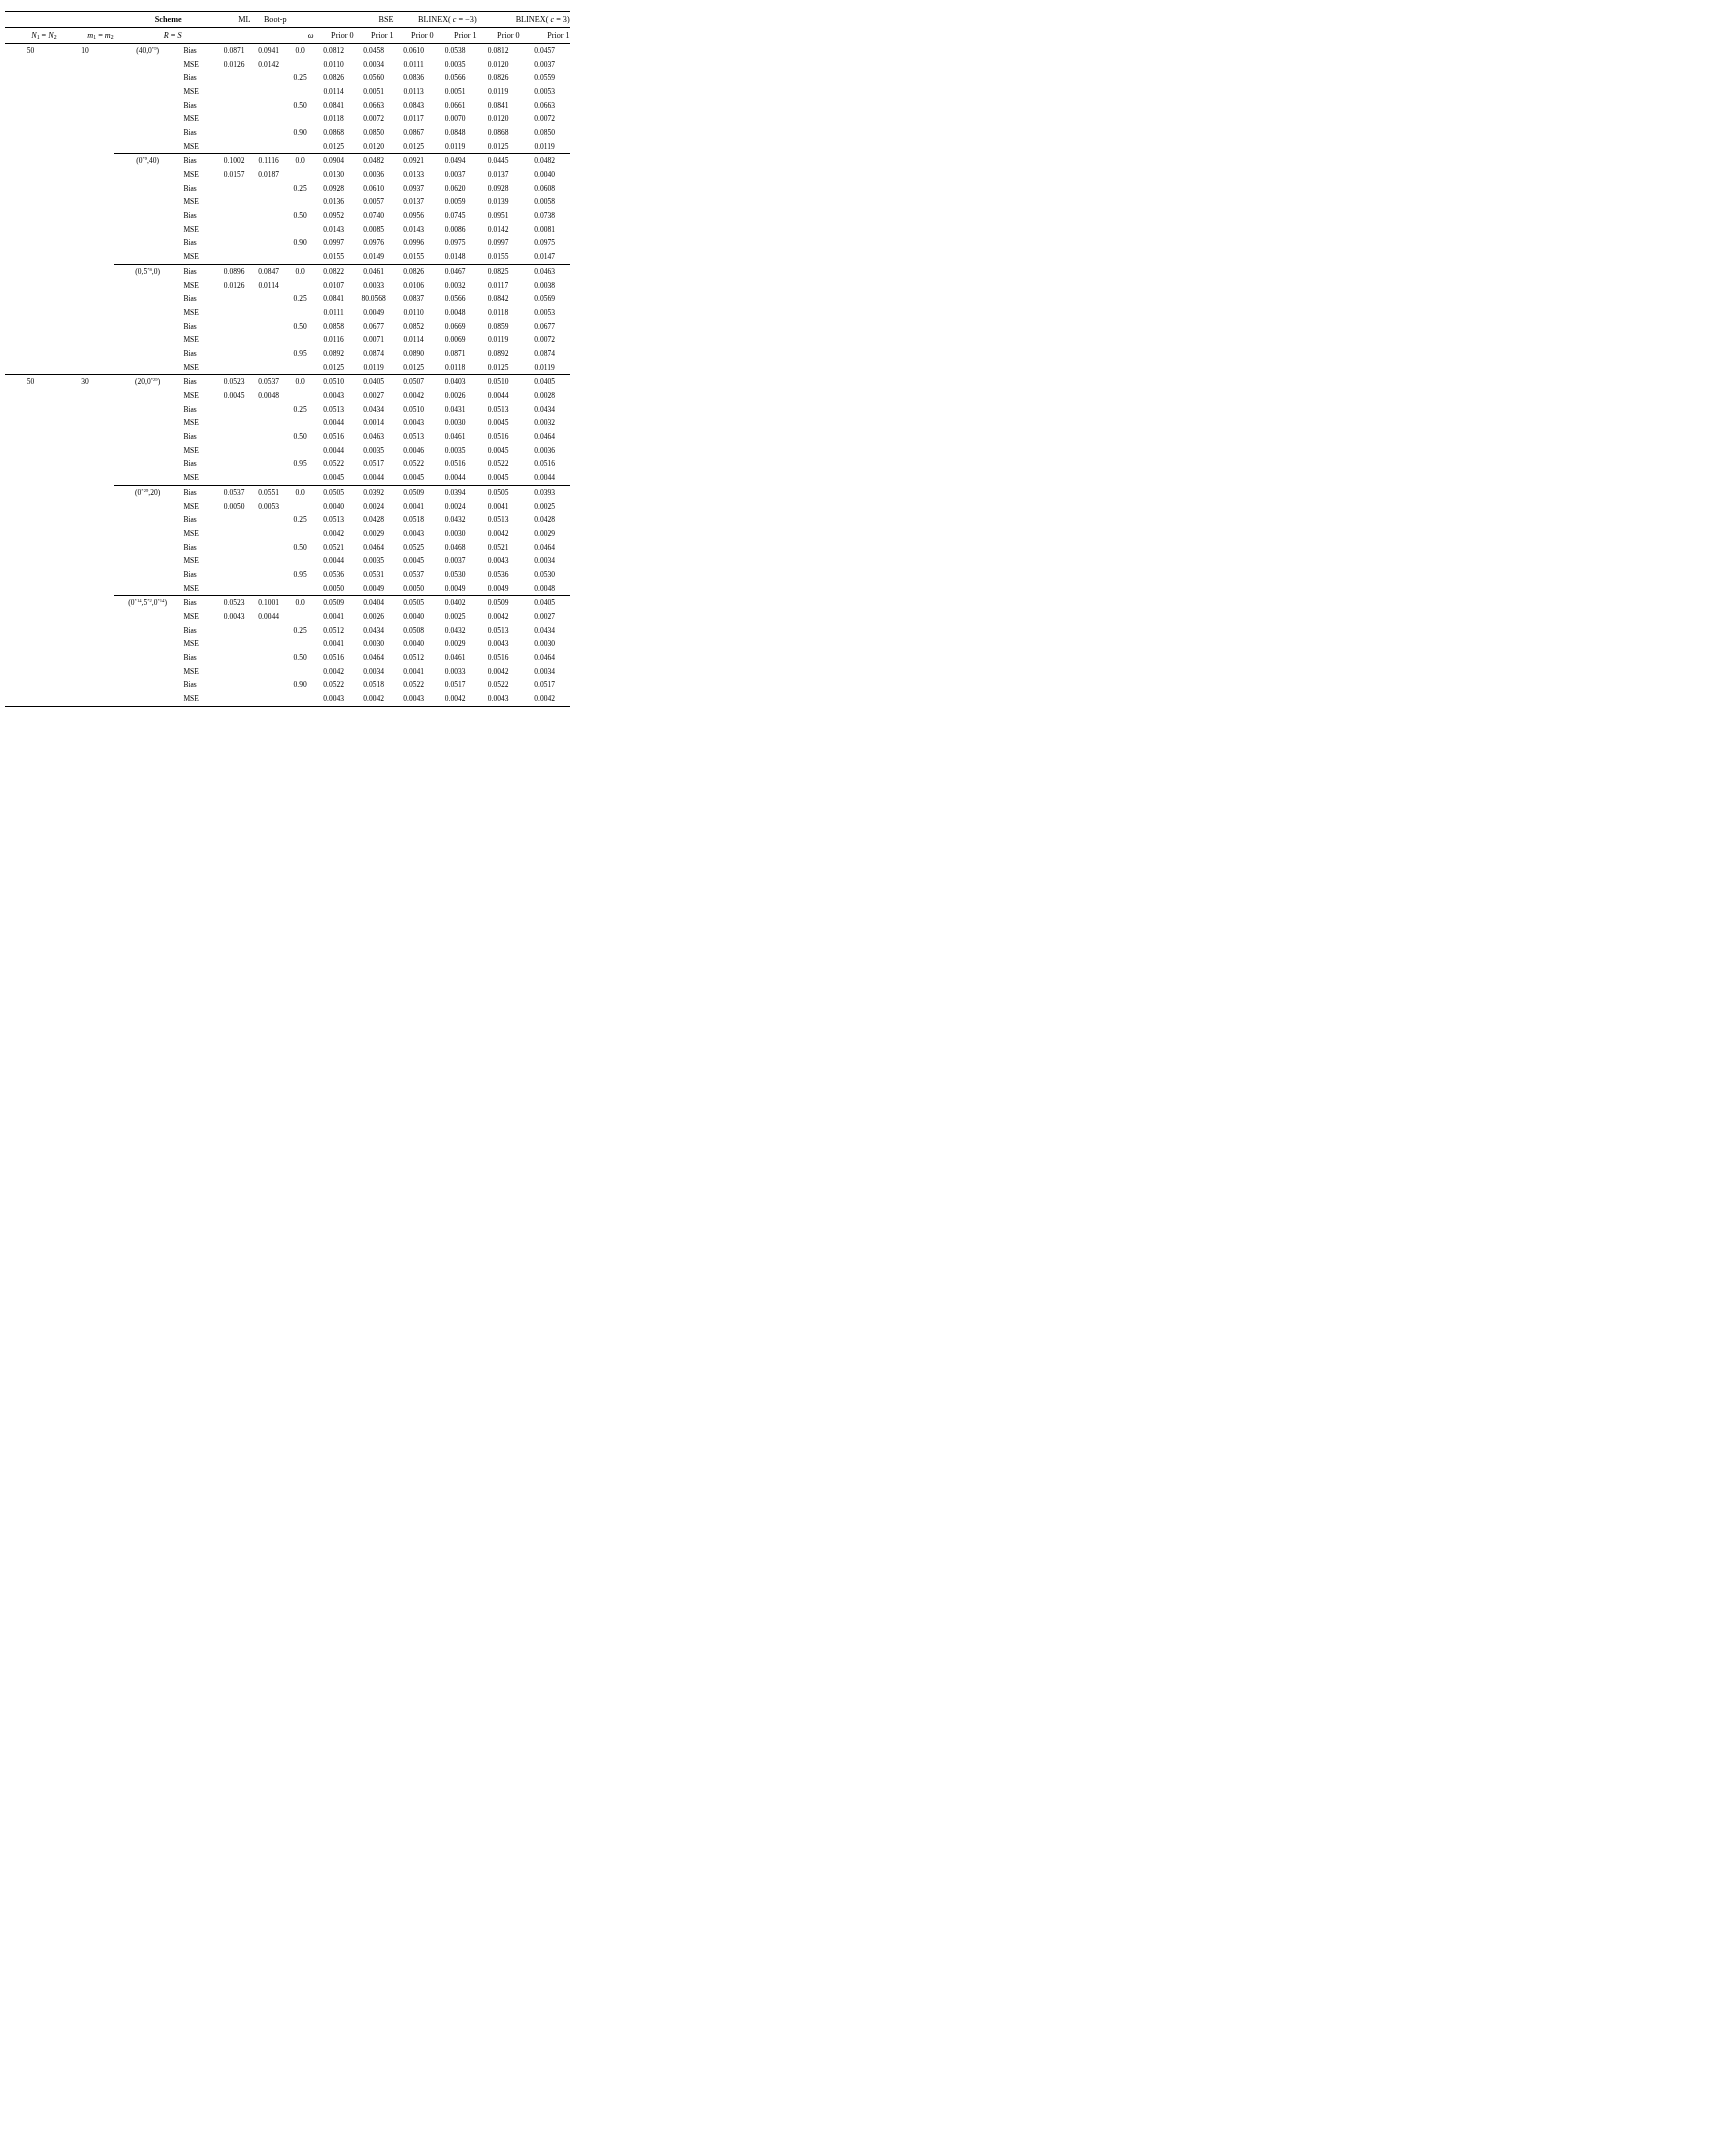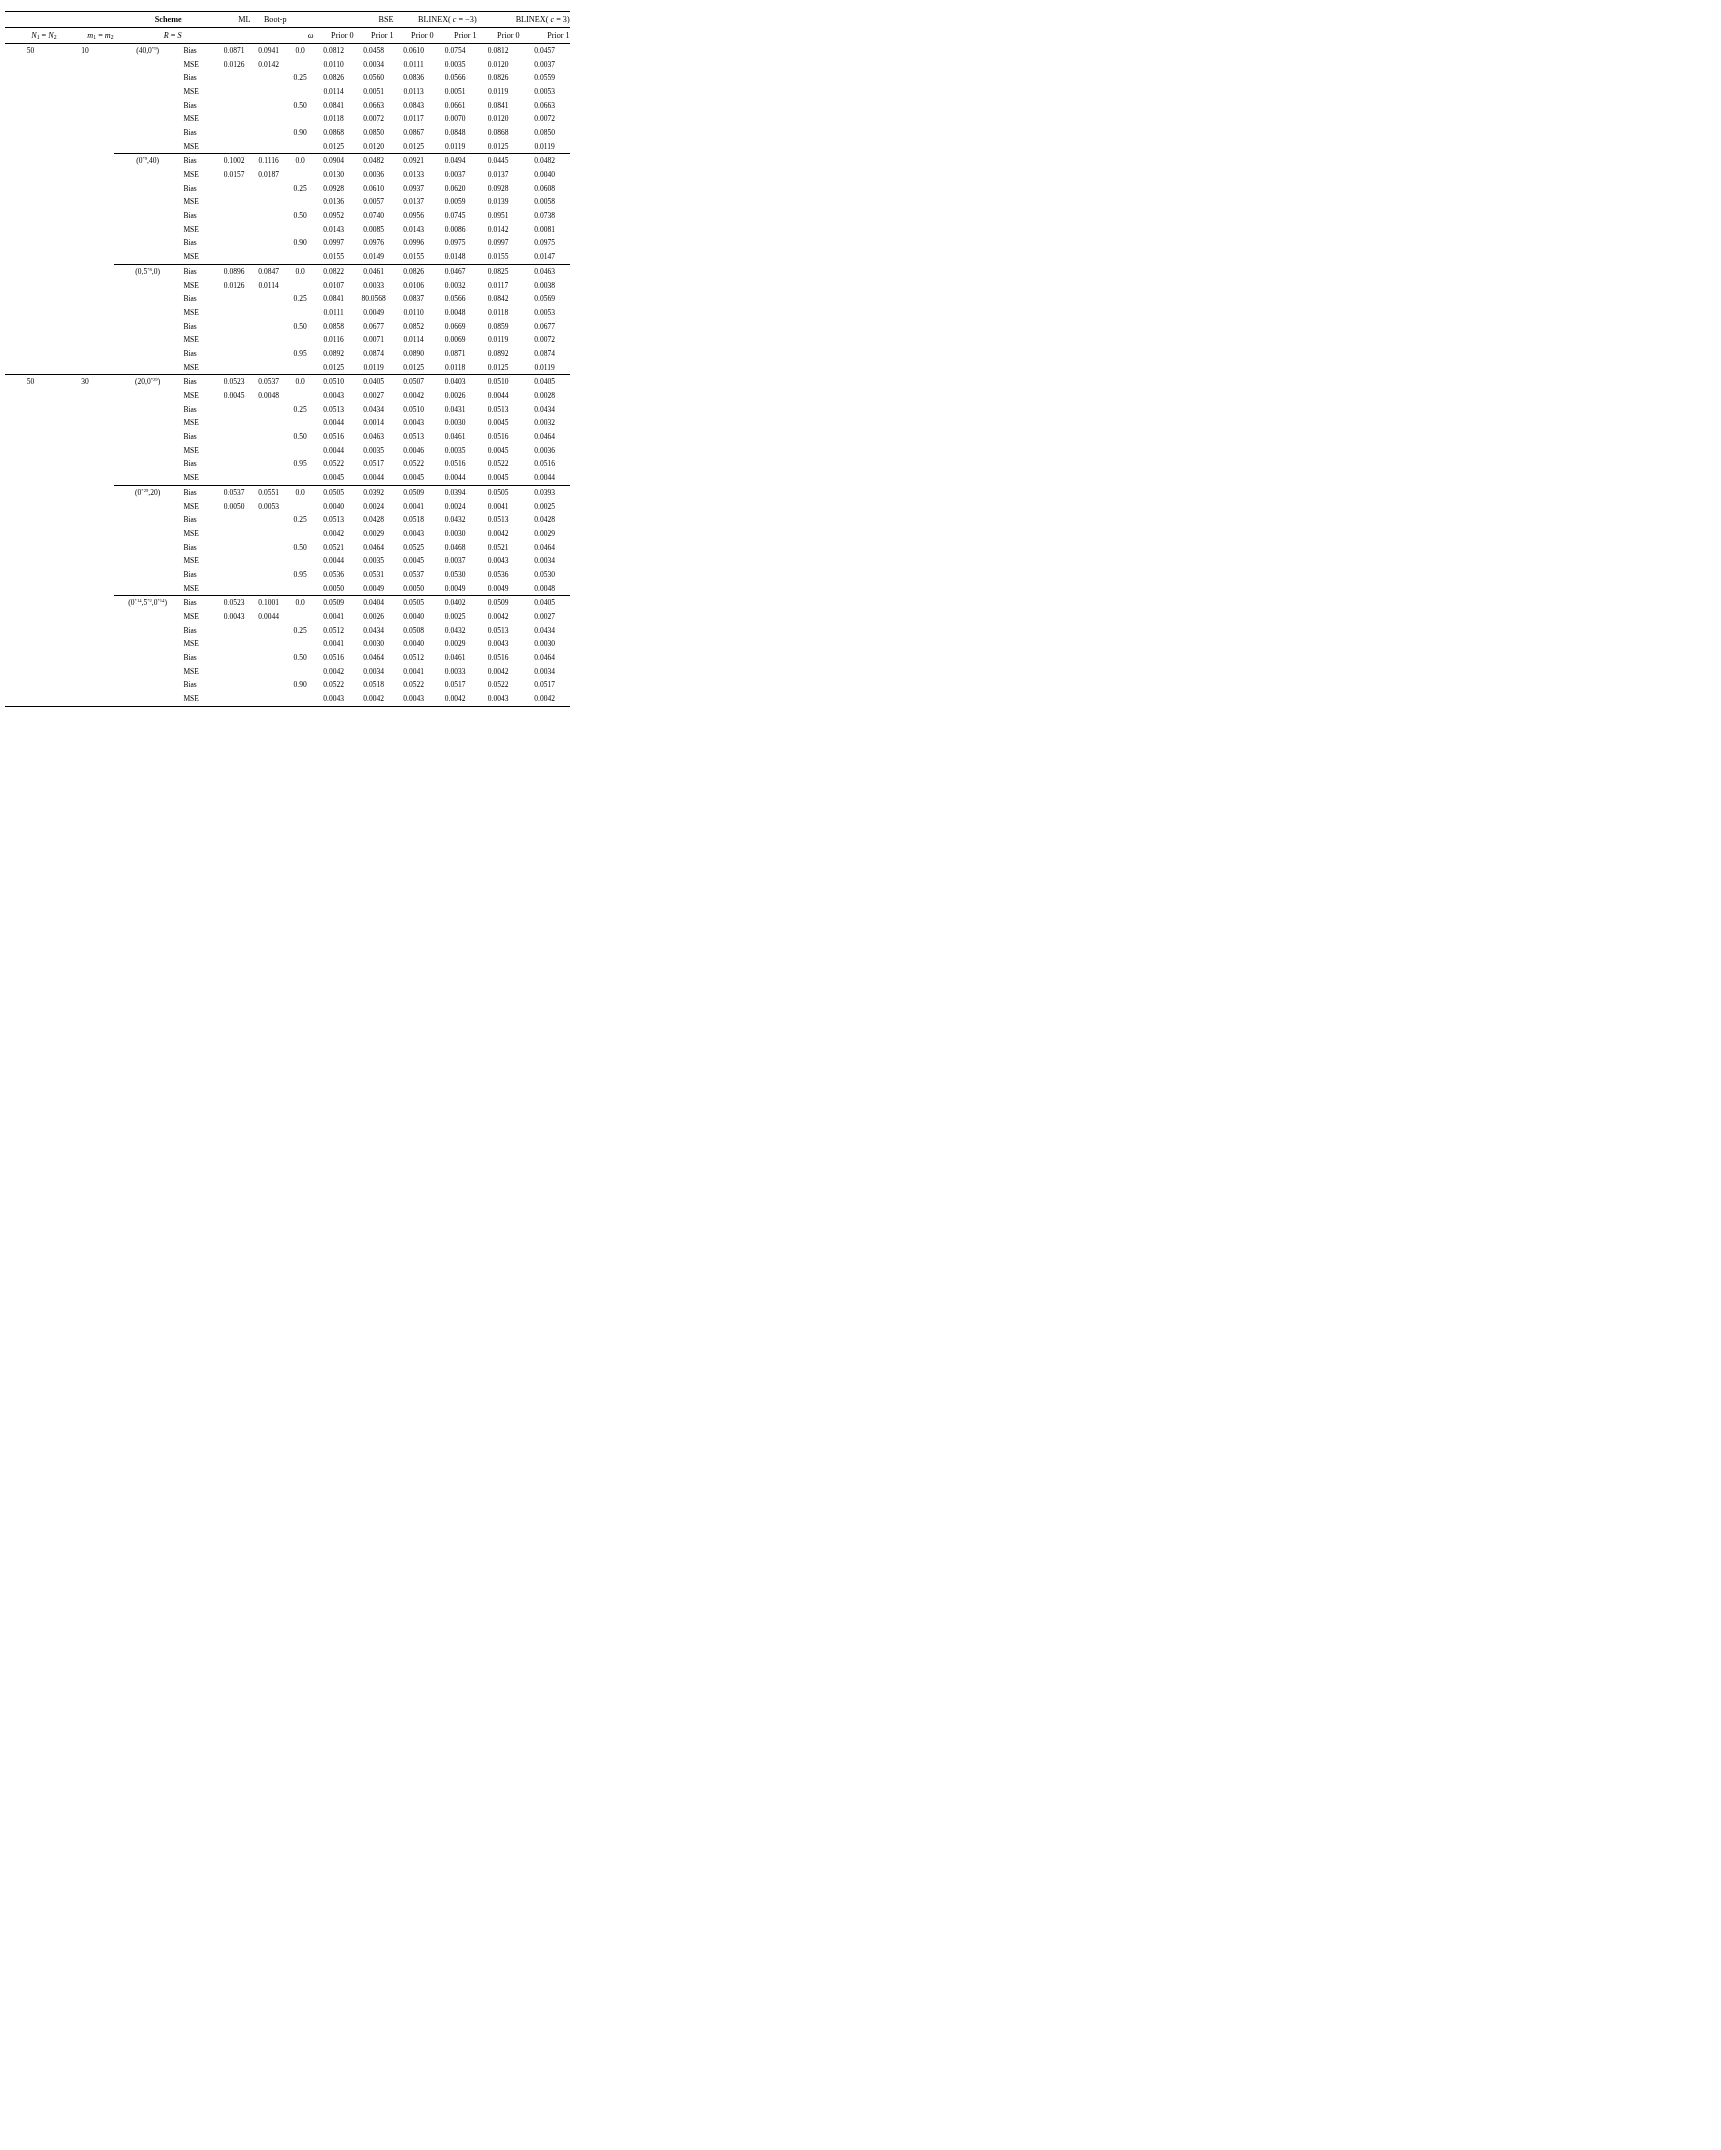--- a/index.html
+++ b/index.html
@@ -79,21 +79,21 @@
           <td class="c-n">50</td>
           <td class="c-m">10</td>
           <td class="c-scheme">(40,0<sup>*9</sup>)</td>
           <td class="c-stat">Bias</td>
           <td class="c-val">0.0871</td>
           <td class="c-val">0.0941</td>
           <td class="c-val">0.0</td>
           <td class="c-val">0.0812</td>
           <td class="c-val">0.0458</td>
           <td class="c-val">0.0610</td>
-          <td class="c-val">0.0754</td>
+          <td class="c-val">0.0538</td>
           <td class="c-val">0.0812</td>
           <td class="c-val">0.0457</td>
         </tr>
         <tr>
           <td class="c-n"></td>
           <td class="c-m"></td>
           <td class="c-scheme"></td>
           <td class="c-stat">MSE</td>
           <td class="c-val">0.0126</td>
           <td class="c-val">0.0142</td>

